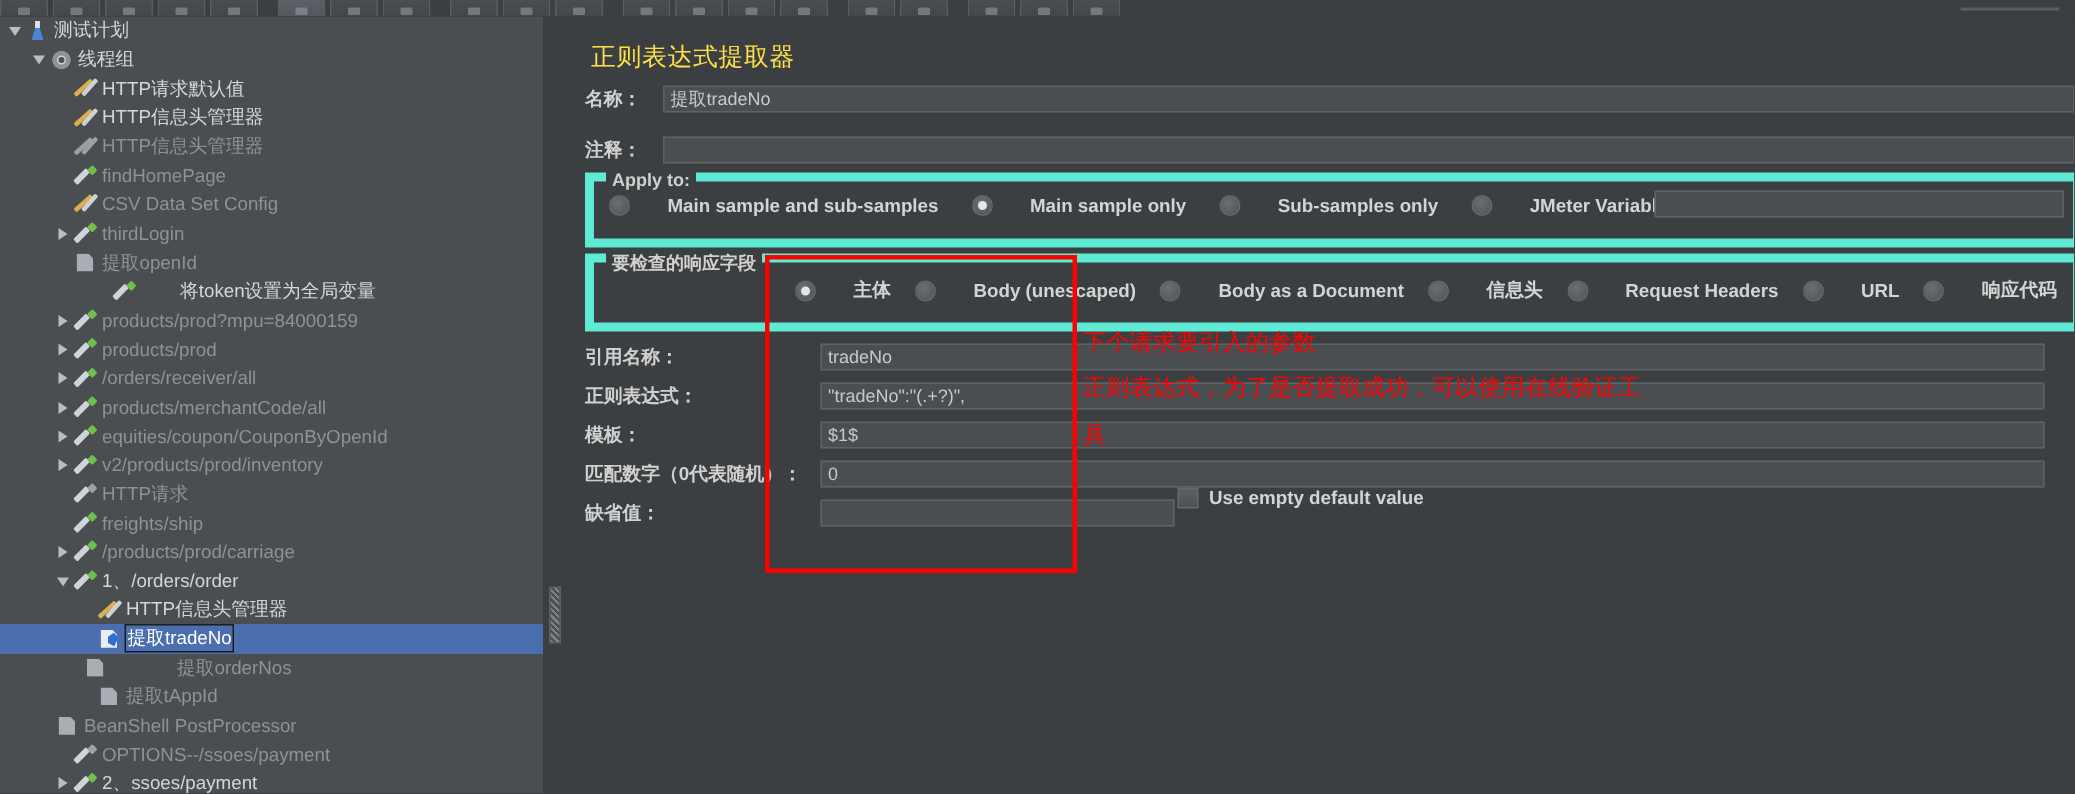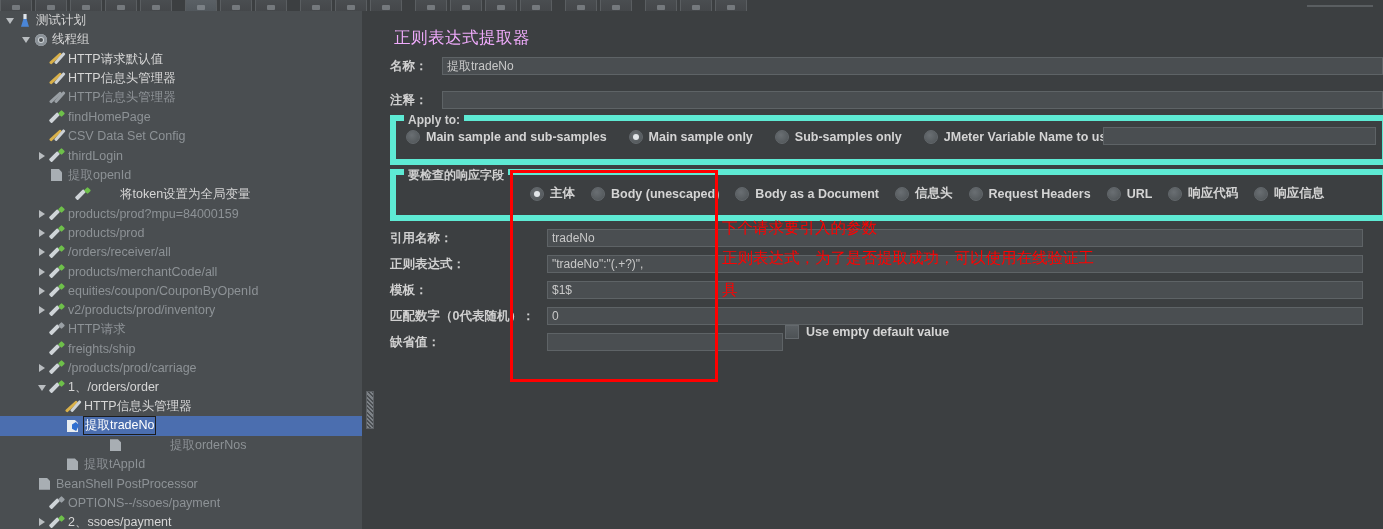--- a/index.html
+++ b/index.html
@@ -211,21 +211,21 @@
     position: absolute;
     left: 376px; top: 11px;
     width: 1007px; height: 518px;
     background: #3c3f41;
     overflow: hidden;
   }
   #panel-title {
     position: absolute;
     left: 18px; top: 16px;
     font-size: 16.5px;
-    color: #f0abfc;
+    color: #fde047;
     letter-spacing: .5px;
   }
 
   .field-row {
     position: absolute;
     left: 14px;
     display: flex;
     align-items: center;
     height: 22px;
   }
@@ -262,20 +262,21 @@
     color: #d0d0d0;
     font-weight: bold;
     white-space: nowrap;
   }
 
   .radio {
     display: inline-flex;
     align-items: center;
     margin-right: 14px;
     white-space: nowrap;
+    gap: 19px;
   }
   .radio .dot {
     width: 12px; height: 12px;
     border-radius: 50%;
     background: radial-gradient(circle at 40% 35%, #6a6f73, #4e5356);
     border: 1px solid #62676b;
     margin-right: 6px;
     position: relative;
     flex: 0 0 12px;
   }
@@ -503,21 +504,21 @@
       <div class="tree-row" style="padding-left: 52px;">
         <div class="tree-toggle"></div>
         <div class="tree-icon ic-wrench"></div>
         <span class="tree-label">HTTP信息头管理器</span>
       </div>
       <div class="tree-row selected editing" style="padding-left: 52px;">
         <div class="tree-toggle"></div>
         <div class="tree-icon ic-page white"></div>
         <span class="tree-label">提取tradeNo</span>
       </div>
-      <div class="tree-row muted" style="padding-left: 52px; gap: 43px;">
+      <div class="tree-row muted" style=" gap: 43px;">
         <div class="tree-toggle"></div>
         <div class="tree-icon ic-page"></div>
         <span class="tree-label">提取orderNos</span>
       </div>
       <div class="tree-row muted" style="padding-left: 52px;">
         <div class="tree-toggle"></div>
         <div class="tree-icon ic-page"></div>
         <span class="tree-label">提取tAppId</span>
       </div>
       <div class="tree-row muted" style="padding-left: 24px;">

